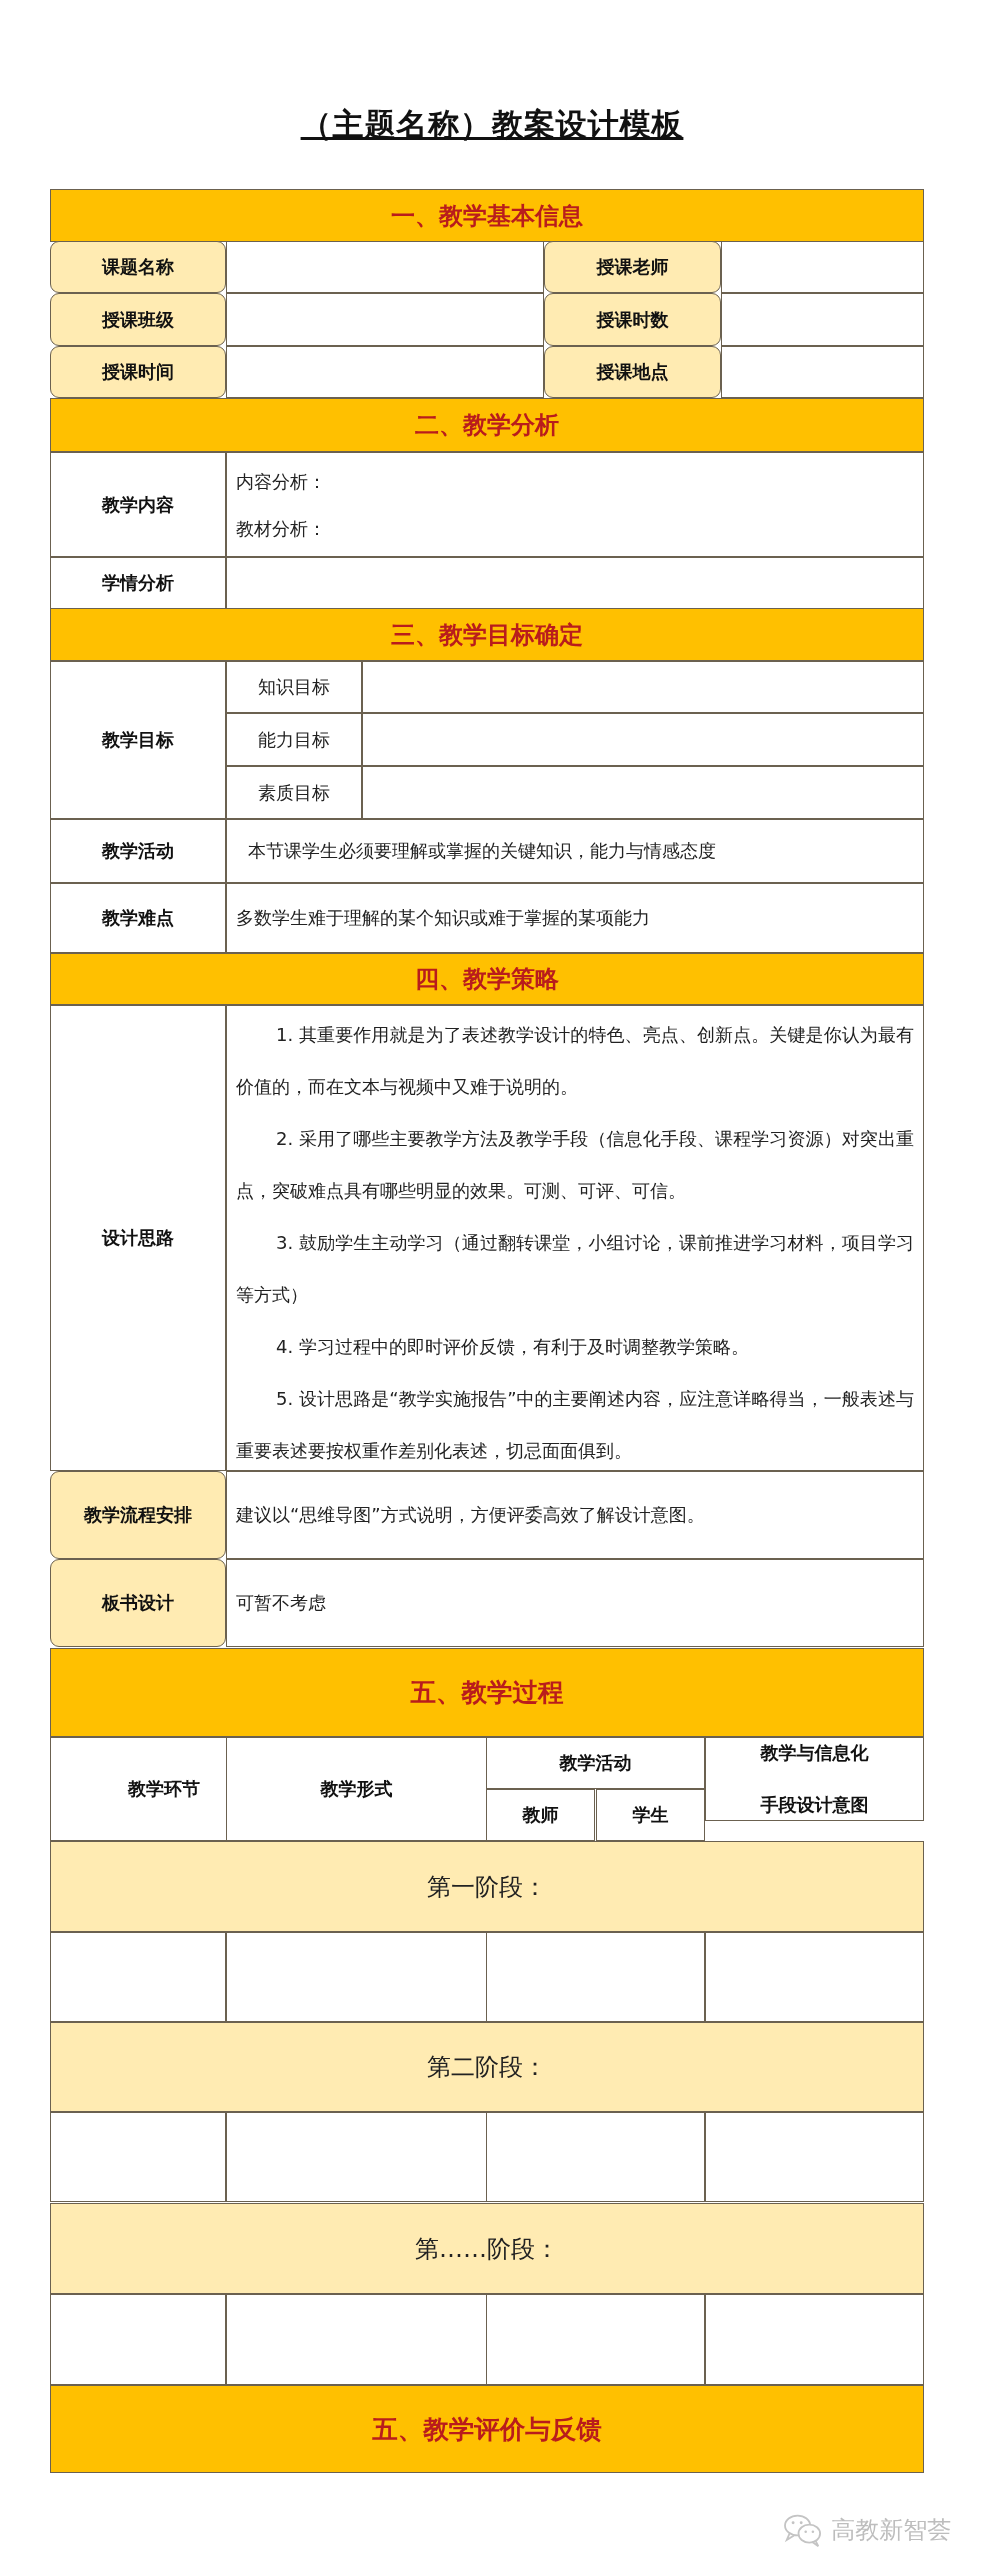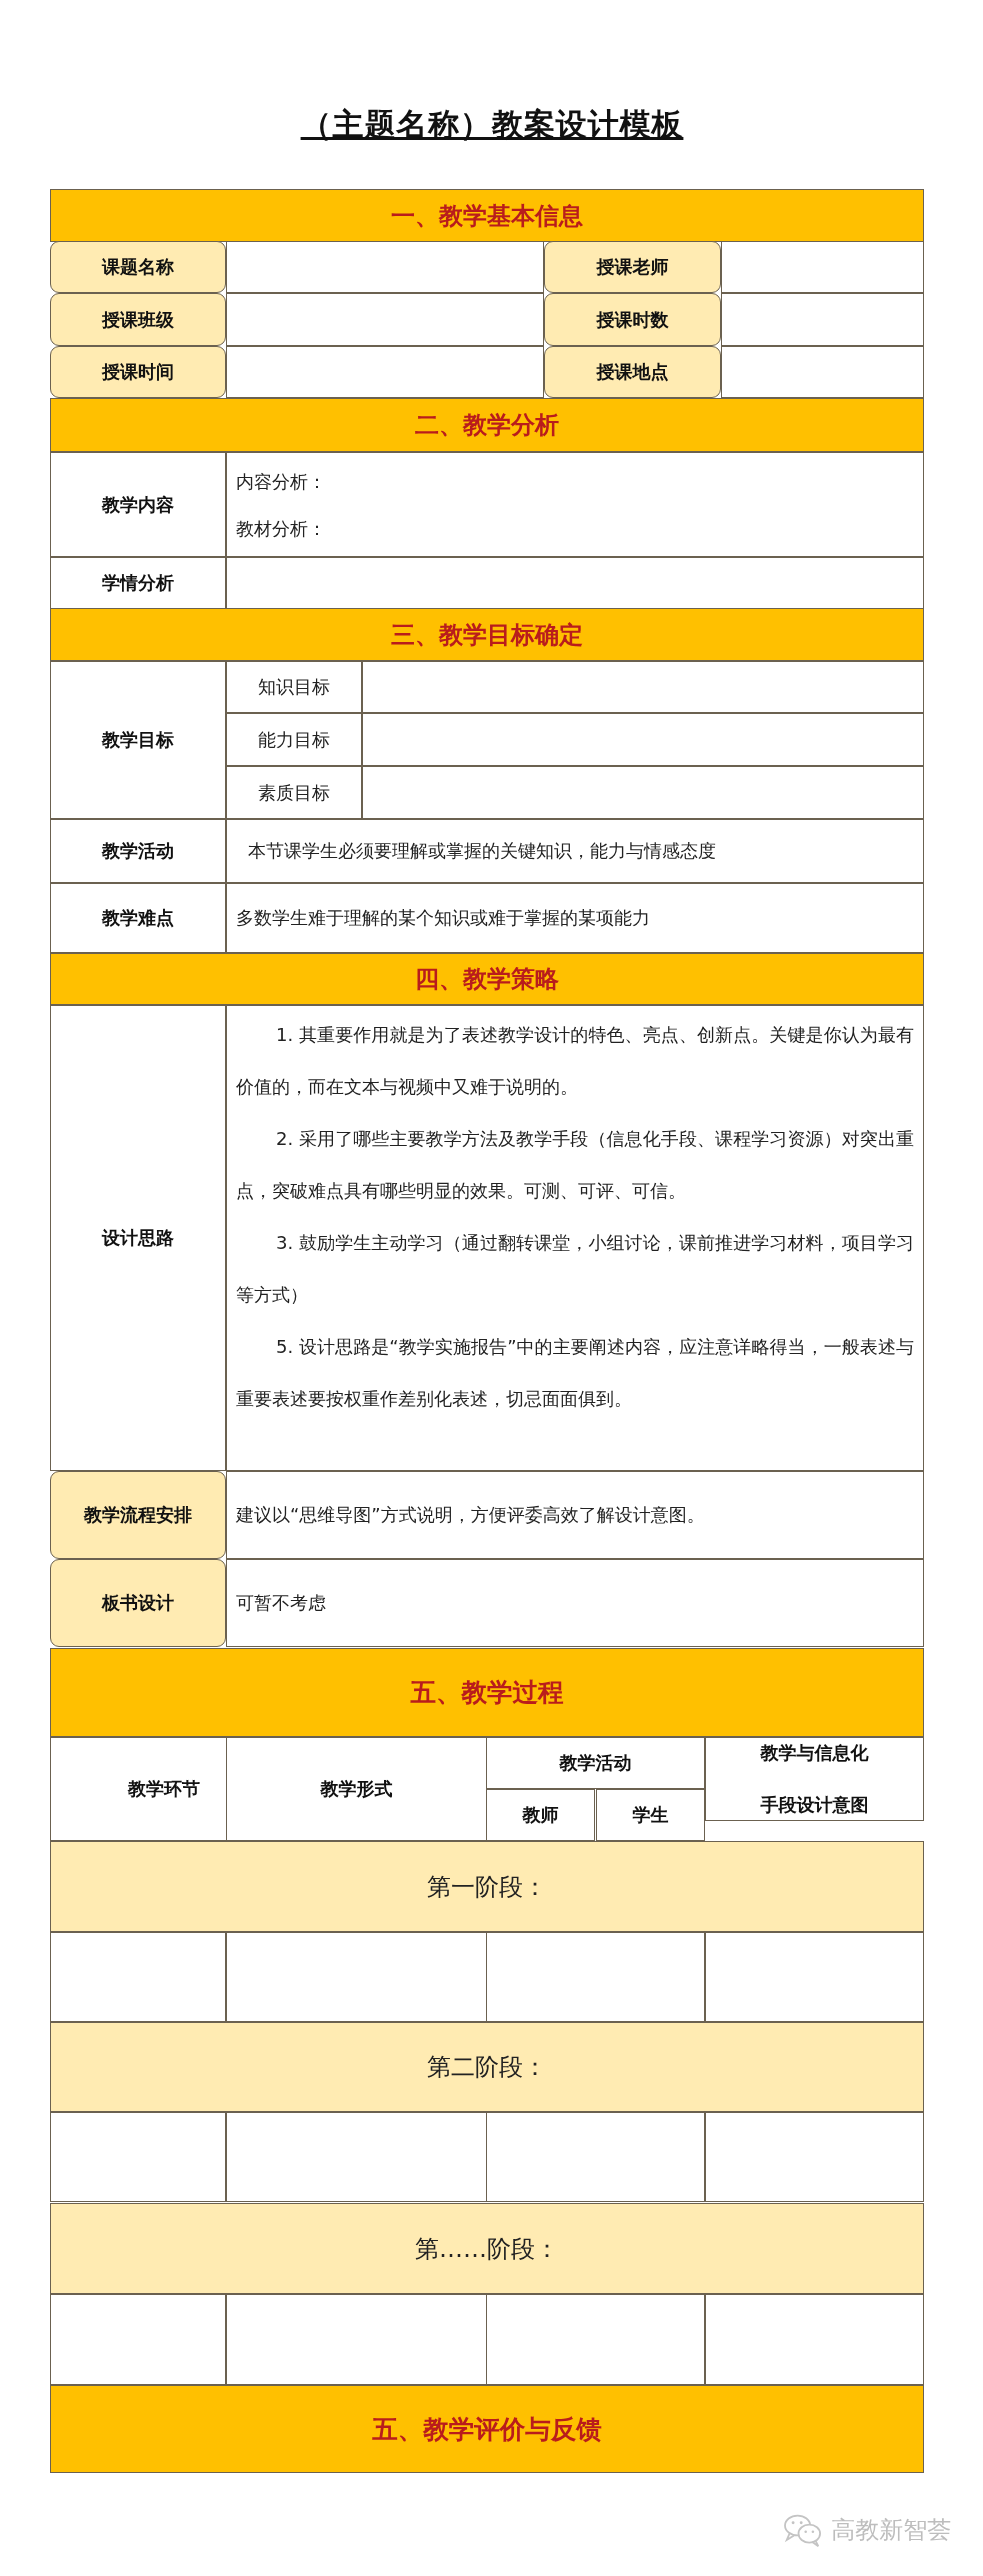--- a/index.html
+++ b/index.html
@@ -83,20 +83,21 @@
 <div class="cell w txt" style="left:226px;top:883px;width:698px;height:70px;">多数学生难于理解的某个知识或难于掌握的某项能力</div>
 
 <div class="cell sec" style="left:50px;top:953px;width:874px;height:52px;">四、教学策略</div>
 
 <div class="cell lbl w" style="left:50px;top:1005px;width:176px;height:466px;">设计思路</div>
 <div class="cell w" style="left:226px;top:1005px;width:698px;height:466px;"></div>
 <div class="para" style="left:227px;top:1009px;width:696px;">
   <p>1. 其重要作用就是为了表述教学设计的特色、亮点、创新点。关键是你认为最有价值的，而在文本与视频中又难于说明的。</p>
   <p>2. 采用了哪些主要教学方法及教学手段（信息化手段、课程学习资源）对突出重点，突破难点具有哪些明显的效果。可测、可评、可信。</p>
   <p>3. 鼓励学生主动学习（通过翻转课堂，小组讨论，课前推进学习材料，项目学习等方式）</p>
+  <p>4. 学习过程中的即时评价反馈，有利于及时调整教学策略。</p>
   <p>5. 设计思路是“教学实施报告”中的主要阐述内容，应注意详略得当，一般表述与重要表述要按权重作差别化表述，切忌面面俱到。</p>
 </div>
 
 <div class="cell lbl lbl-y" style="left:50px;top:1471px;width:176px;height:88px;">教学流程安排</div>
 <div class="cell w txt" style="left:226px;top:1471px;width:698px;height:88px;">建议以“思维导图”方式说明，方便评委高效了解设计意图。</div>
 
 <div class="cell lbl lbl-y" style="left:50px;top:1559px;width:176px;height:88px;">板书设计</div>
 <div class="cell w txt" style="left:226px;top:1559px;width:698px;height:88px;">可暂不考虑</div>
 
 <div class="cell sec" style="left:50px;top:1648px;width:874px;height:89px;font-size:25.5px;">五、教学过程</div>

